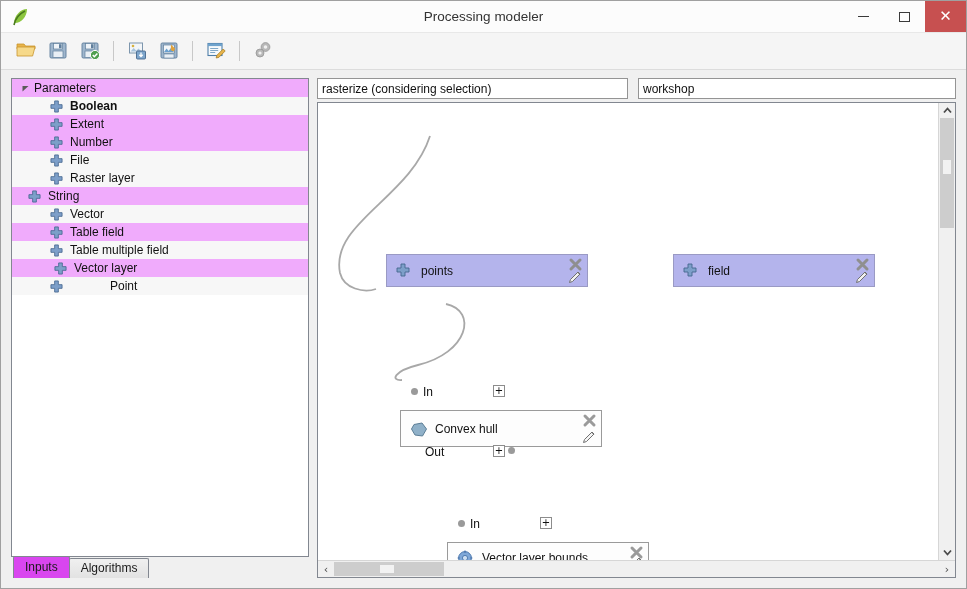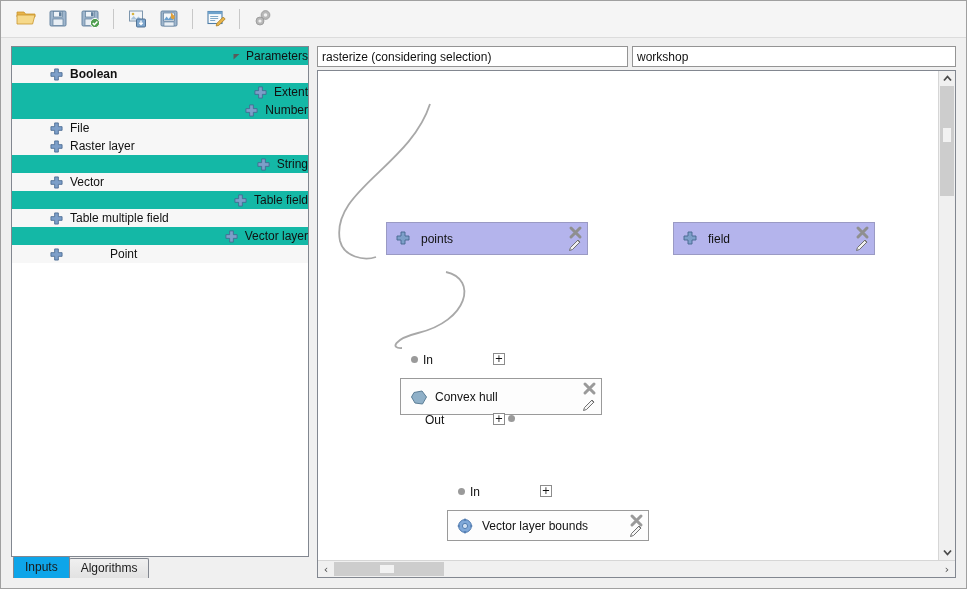--- a/index.html
+++ b/index.html
@@ -76,21 +76,21 @@
   .tree{
     flex:1;background:#ffffff;border:1px solid #828790;
     overflow:hidden;box-sizing:border-box;
     min-height:0;
   }
   .tree-row{
     height:18px;display:flex;align-items:center;
     font-size:12px;padding-left:6px;box-sizing:border-box;
   }
   .tree-row.odd{background:#f7f7f7;}
-  .tree-row.even{background:#14b8a6;justify-content:flex-end;}
+  .tree-row.even{background:#f0abfc;}
   .tree-arrow{
     width:14px;display:flex;align-items:center;justify-content:center;
   }
   .tree-arrow svg{display:block;}
   .tree-root-label{font-size:12px;color:#111;margin-left:2px;}
   .plus-ico{width:13px;height:13px;margin-right:7px;flex:0 0 auto;}
   .plus-ico svg{display:block;}
   .tree-label{font-size:12px;color:#111;}
 
   .tabs-bottom{
@@ -99,30 +99,30 @@
   }
   .tab{
     height:19px;line-height:19px;padding:0 11px;
     font-size:12px;color:#1a1a1a;
     border:1px solid #828790;border-bottom:none;
     border-radius:2px 2px 0 0;
     background:linear-gradient(#f0f0f0,#e2e2e2);
     cursor:default;margin-right:-1px;
   }
   .tab.active{
-    background:#0ea5e9;height:21px;line-height:21px;
+    background:#d946ef;height:21px;line-height:21px;
     position:relative;z-index:3;
   }
 
   
   .right-panel{
     flex:1;display:flex;flex-direction:column;min-width:0;
   }
   .name-fields{
-    display:flex;gap:4px;margin-bottom:3px;
+    display:flex;gap:10px;margin-bottom:3px;
   }
   .name-input{
     height:21px;box-sizing:border-box;
     border:1px solid #949494;background:#fff;
     font-family:"Liberation Sans",sans-serif;font-size:12px;color:#111;
     padding:0 4px;outline:none;
   }
   .name-input.first{flex:0 0 311px;}
   .name-input.second{flex:1;}
 
@@ -202,20 +202,40 @@
     position:absolute;width:7px;height:7px;border-radius:50%;
     background:#9a9a9a;
   }
   svg.links{position:absolute;left:0;top:0;pointer-events:none;}
 </style>
 </head>
 <body>
 
 <div class="window">
 
+  <div class="titlebar">
+    <div class="app-icon">
+      <svg width="22" height="22" viewBox="0 0 22 22">
+        <path d="M5 18 C5 9, 12 3, 18 3 C18 11, 12 17, 6 17 Z" fill="#8cc63f"></path>
+        <path d="M5 19 C6 13, 10 8, 16 5" stroke="#4a7a1e" stroke-width="1.6" fill="none"></path>
+      </svg>
+    </div>
+    <div class="title-text">Processing modeler</div>
+    <div class="win-buttons">
+      <div class="win-btn">
+          <span class="glyph-min"></span>
+        </div>
+      <div class="win-btn">
+          <span class="glyph-max"></span>
+        </div>
+      <div class="win-btn close">
+          <span class="glyph-close">✕</span>
+        </div>
+    </div>
+  </div>
 
   <div class="toolbar">
     <div class="tb-btn">
       <span>
         <svg width="22" height="22" viewBox="0 0 22 22">
           <path d="M2 5 h7 l1.6 2 H20 v3 H2 Z" fill="#e8b44a" stroke="#c9962f" stroke-width="0.8"></path>
           <path d="M2 8 h18 l-2.4 9 H2 Z" fill="#f6d98a" stroke="#c9962f" stroke-width="0.8"></path>
         </svg>
       </span>
     </div>

